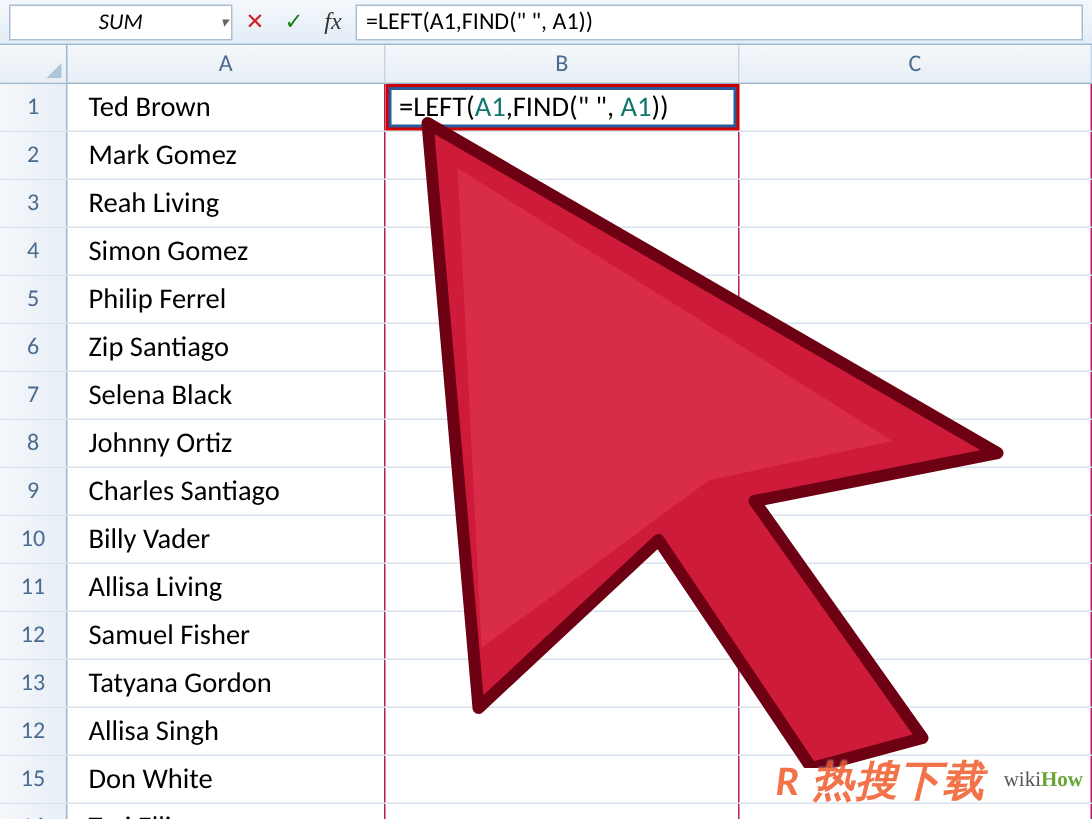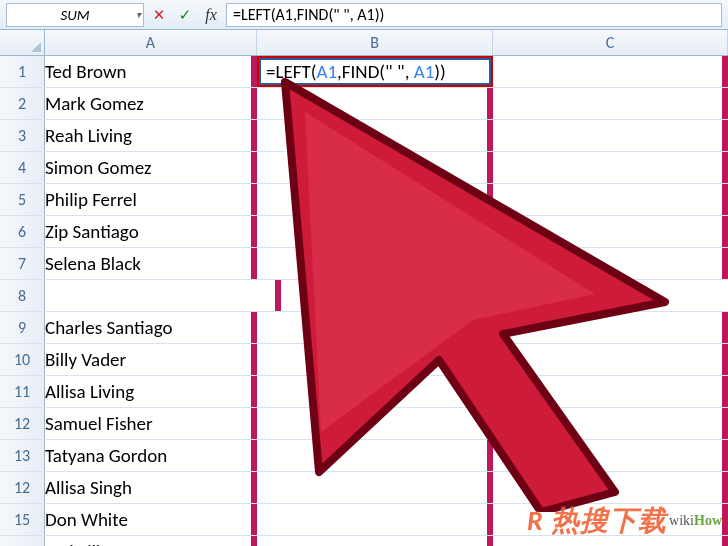--- a/index.html
+++ b/index.html
@@ -1,41 +1,41 @@
 <!DOCTYPE html>
 <html><head>
 <meta charset="utf-8">
 <style>
   * { box-sizing: border-box; margin: 0; padding: 0; }
   html, body { width: 728px; height: 546px; font-family: Calibri, Arial, sans-serif; overflow: hidden; background: #fff; }
   .formula-bar { display: flex; align-items: center; height: 30px; background: linear-gradient(#f4f8fb, #e3edf6); border-bottom: 1px solid #9fb7cd; padding: 2px 6px; gap: 4px; }
-  .name-box { width: 138px; height: 24px; background: #fff; border: 1px solid #a8bdd2; font-size: 15px; display: flex; align-items: center; justify-content: center; position: relative; font-style: italic; font-family: Calibri, Arial; }
+  .name-box { width: 149px; height: 24px; background: #fff; border: 1px solid #a8bdd2; font-size: 15px; display: flex; align-items: center; justify-content: center; position: relative; font-style: italic; font-family: Calibri, Arial; }
   .name-box-dd { position: absolute; right: 2px; top: 4px; font-size: 10px; color: #666; }
   .fb-btn { width: 22px; height: 22px; display: inline-flex; align-items: center; justify-content: center; font-size: 15px; color: #444; border-radius: 3px; }
   .fb-cancel { color: #c22; }
   .fb-enter { color: #1a7f18; }
   .fb-fx { font-style: italic; font-family: "Times New Roman", serif; color: #333; font-size: 16px; }
   .formula-input { flex: 1; height: 24px; background: #fff; border: 1px solid #a8bdd2; font-size: 16px; padding: 0 6px; display: flex; align-items: center; font-family: Calibri; }
   .grid { position: relative; width: 728px; }
   .header-row { display: flex; height: 26px; background: linear-gradient(#f5f8fb,#e7eef6); border-bottom: 1px solid #9fb7cd; }
   .corner { width: 45px; border-right: 1px solid #9fb7cd; background: linear-gradient(#f5f8fb,#e7eef6); position: relative; }
   .corner::after { content: ""; position: absolute; right: 3px; bottom: 3px; width: 0; height: 0; border-style: solid; border-width: 0 0 10px 10px; border-color: transparent transparent #b0c4d8 transparent; }
   .col-head { border-right: 1px solid #c7d6e6; display: flex; align-items: center; justify-content: center; font-size: 16px; color: #4b6b8f; }
   .col-A { width: 212px; }
   .col-B { width: 236px; }
   .col-C { width: 235px; }
   .data-row { display: flex; height: 32px; border-bottom: 1px solid #d7e2ee; }
   .row-head { width: 45px; background: linear-gradient(to right,#f5f8fb,#e7eef6); border-right: 1px solid #9fb7cd; display: flex; align-items: center; justify-content: center; font-size: 16px; color: #4b6b8f; }
-  .cell { height: 100%; border-right: 6px solid #be185d; padding: 0 0; display: flex; align-items: center; font-size: 19px; color: #000; white-space: nowrap; overflow: hidden; position: relative; }
+  .cell { height: 100%; border-right: 1px solid #be185d; padding: 0 14px; display: flex; align-items: center; font-size: 19px; color: #000; white-space: nowrap; overflow: hidden; position: relative; }
   .cell-B1-active { border: 3px solid #cc0000; outline: 2px solid #2a5a9a; outline-offset: -4px; background: #fff; padding: 0 6px; }
   .formula-text { font-size: 19px; font-family: Calibri; }
   .fn { color: #000; }
-  .ref { color: #3b82f6; }
+  .ref { color: #0f766e; }
   .big-cursor { position: absolute; left: 255px; top: 72px; pointer-events: none; z-index: 50; }
-  .watermark { position: absolute; bottom: 6px; right: 6px; z-index: 60; display: flex; align-items: center; gap: 2px; justify-content: space-between; }
+  .watermark { position: absolute; bottom: 6px; right: 6px; z-index: 60; display: flex; align-items: center; gap: 12px; justify-content: space-between; }
   .watermark .cn { font-size: 28px; font-weight: 700; color: #f05a2a; font-style: italic; letter-spacing: 1px; opacity: 0.85; text-shadow: 0 0 2px #fff; }
   .wikihow { font-family: Georgia, serif; font-size: 14px; color: #555; }
   .wikihow b { color: #6aa53a; }
 </style>
 </head>
 <body>
 
 <div class="formula-bar">
   <div class="name-box">
     <span>SUM</span>
@@ -96,20 +96,21 @@
         <div class="cell col-C"></div>
       </div>
       <div class="data-row">
         <div class="row-head">7</div>
         <div class="cell col-A">Selena Black</div>
         <div class="cell col-B"></div>
         <div class="cell col-C"></div>
       </div>
       <div class="data-row">
         <div class="row-head">8</div>
+        <div class="cell col-A">Johnny Ortiz</div>
         <div class="cell col-B"></div>
         <div class="cell col-C"></div>
       </div>
       <div class="data-row">
         <div class="row-head">9</div>
         <div class="cell col-A">Charles Santiago</div>
         <div class="cell col-B"></div>
         <div class="cell col-C"></div>
       </div>
       <div class="data-row">

